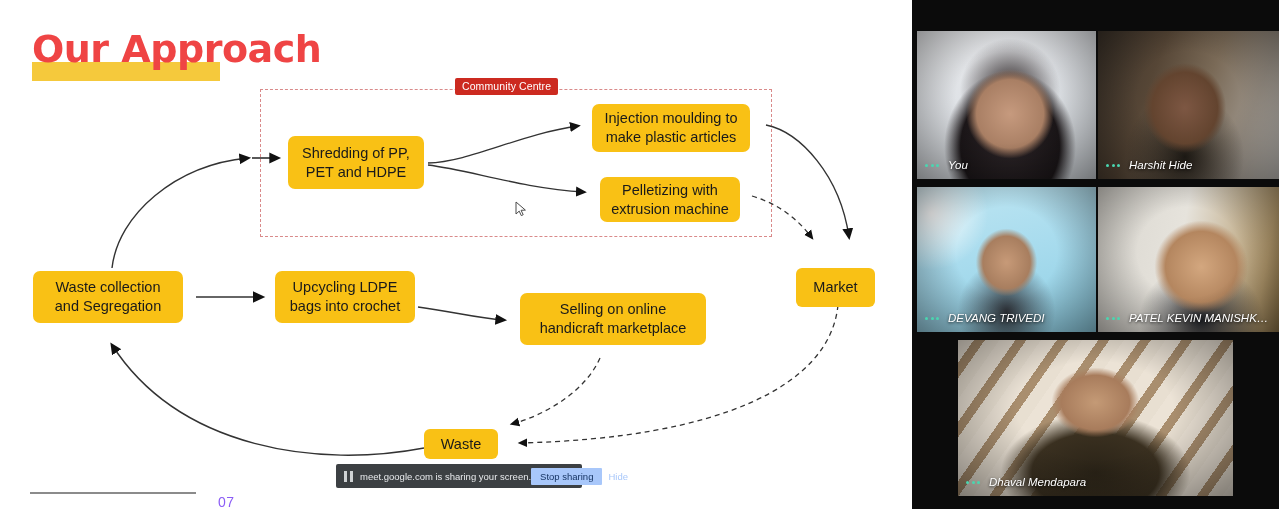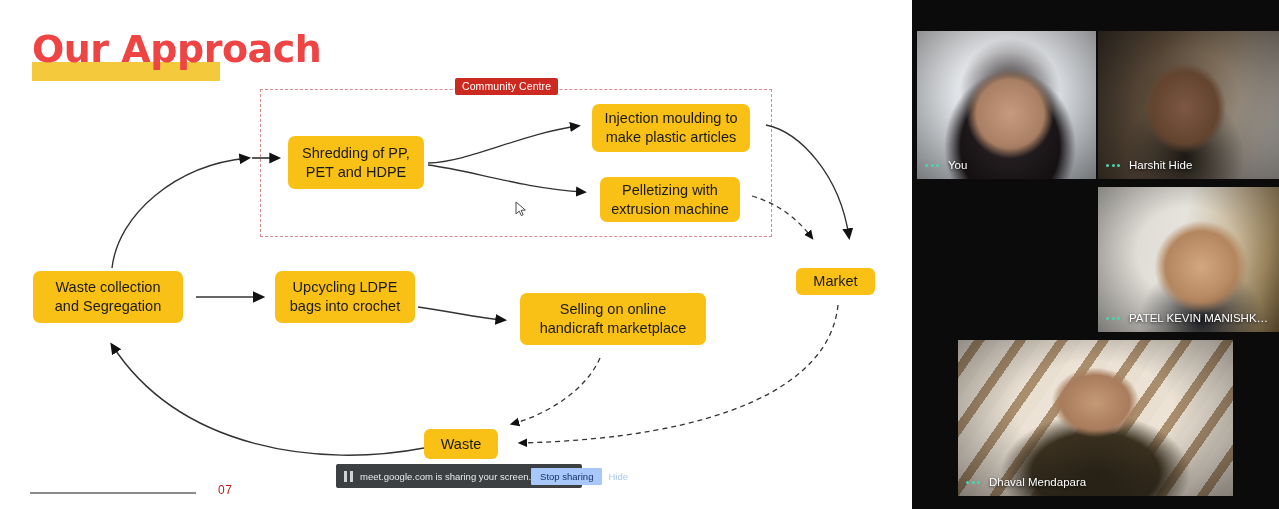--- a/index.html
+++ b/index.html
@@ -25,45 +25,45 @@
         display:flex;align-items:center;justify-content:center;text-align:center;
         font-size:14.5px;line-height:1.28;box-sizing:border-box;padding:6px 10px;}
   .node.small{font-size:14.5px;border-radius:6px;}
 
   #n-shred   {left:288px;top:136px;width:136px;height:53px;}
   #n-inject  {left:592px;top:104px;width:158px;height:48px;}
   #n-pellet  {left:600px;top:177px;width:140px;height:45px;}
   #n-collect {left:33px;top:271px;width:150px;height:52px;}
   #n-upcycle {left:275px;top:271px;width:140px;height:52px;}
   #n-sell    {left:520px;top:293px;width:186px;height:52px;}
-  #n-market  {left:796px;top:268px;width:79px;height:27px;}
+  #n-market  {left:796px;top:268px;width:79px;height:39px;}
   #n-waste   {left:424px;top:429px;width:74px;height:30px;}
 
   #flowsvg{position:absolute;left:0;top:0;width:912px;height:509px;pointer-events:none;}
 
   
   #foot-line{position:absolute;left:30px;top:492px;width:166px;height:1.6px;background:#8b8b8b;}
-  #foot-num{position:absolute;left:218px;top:483px;font-size:12px;color:#b91c1c;letter-spacing:.5px;}
+  #foot-num{position:absolute;left:218px;top:494px;font-size:14px;color:#8b5cf6;letter-spacing:.5px;}
 
   
   #cursor{position:absolute;left:515px;top:201px;width:12px;height:16px;}
 
   
   #sharebar{position:absolute;left:336px;top:464px;width:246px;height:24px;background:#3C4043;
             display:flex;align-items:center;border-radius:2px;padding:0 6px;box-sizing:border-box;}
   #sb-pause{width:9px;height:11px;margin:0 7px 0 2px;display:flex;justify-content:space-between;flex:0 0 auto;}
   #sb-pause i{display:block;width:3px;height:11px;background:#cfd2d4;}
   #sb-text{color:#e8eaed;font-size:9.5px;white-space:nowrap;flex:1 1 auto;}
   #sb-stop{background:#A8C7FA;color:#12305f;font-size:9.5px;padding:3px 9px;border-radius:1px;
            white-space:nowrap;margin-right:6px;}
   #sb-hide{color:#A8C7FA;font-size:9.5px;white-space:nowrap;padding-right:2px;}
 
   
   #vpanel{position:absolute;left:912px;top:0;width:367px;height:509px;background:#0b0b0b;}
-  .tile{position:absolute;overflow:hidden;background:#c2410c;}
+  .tile{position:absolute;overflow:hidden;background:#c2410c;font-style:italic;}
   .tile .feed{position:absolute;inset:0;}
   .tile.active{box-shadow:inset 0 0 0 2px #1e8e3e;}
   .nameplate{position:absolute;left:0;bottom:6px;display:flex;align-items:center;
              padding:2px 8px;color:#fff;font-size:11.5px;white-space:nowrap;
              text-shadow:0 1px 3px rgba(0,0,0,.85);}
   .dots{display:flex;gap:2.5px;margin-right:9px;}
   .dots i{width:3px;height:3px;border-radius:50%;background:#4ad6b0;display:block;}
 
   #t-you    {left:5px;  top:31px;  width:179px;height:148px;}
   #t-harshit{left:186px;top:31px;  width:181px;height:148px;}
@@ -192,20 +192,32 @@
       <div class="nameplate">
         <span class="dots">
             <i></i>
             <i></i>
             <i></i>
           </span>
         <span>Harshit Hide</span>
       </div>
     </div>
 
+    <div class="tile" id="t-devang">
+      <div class="feed bg-devang"></div>
+      <div class="vig"></div>
+      <div class="nameplate">
+        <span class="dots">
+            <i></i>
+            <i></i>
+            <i></i>
+          </span>
+        <span>DEVANG TRIVEDI</span>
+      </div>
+    </div>
 
     <div class="tile" id="t-kevin">
       <div class="feed bg-kevin"></div>
       <div class="vig"></div>
       <div class="nameplate">
         <span class="dots">
             <i></i>
             <i></i>
             <i></i>
           </span>

